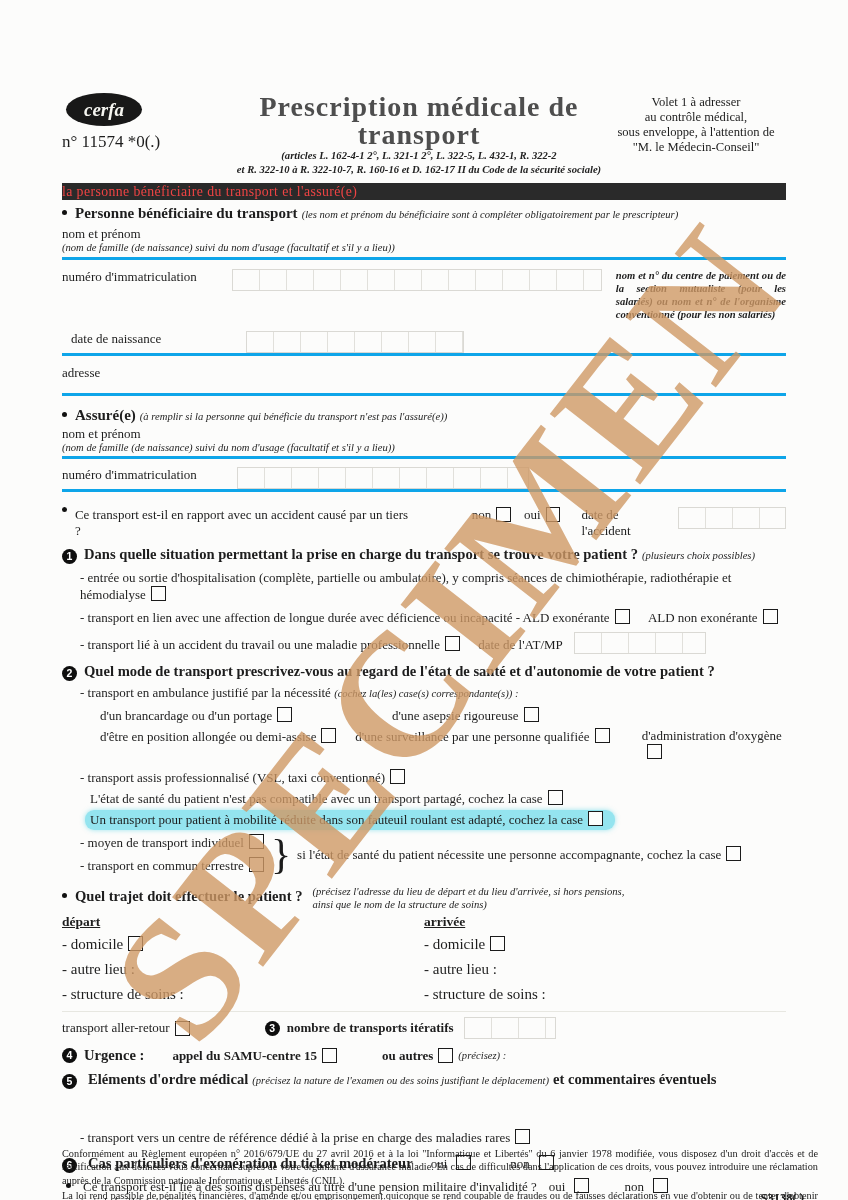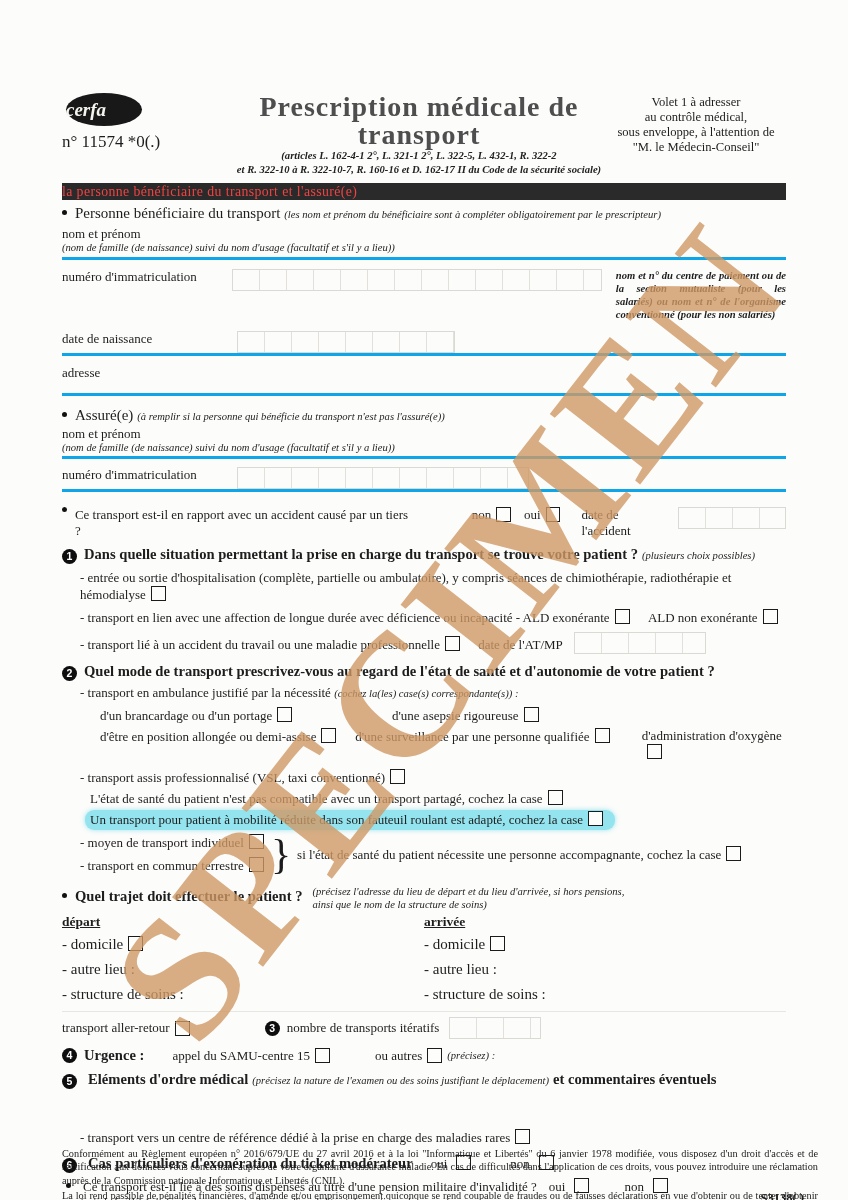--- a/index.html
+++ b/index.html
@@ -4,33 +4,33 @@
 <style>
   html,body{margin:0;padding:0;background:#ffffff;}
   .page{position:relative;width:848px;height:1200px;background:#fcfcfb;overflow:hidden;
         font-family:"Liberation Serif","DejaVu Serif",serif;color:#1d1d1d;}
   .content{padding:0 62px;position:relative;z-index:1;}
   
   .header{display:flex;margin-top:93px;align-items:flex-start;}
   .logo-block{width:170px;flex:none;}
   .cerfa-logo{display:inline-block;background:#181818;color:#f5f5f0;font-style:italic;
               font-weight:bold;font-size:19px;width:76px;height:33px;line-height:33px;
-              text-align:left;border-radius:50%;margin-left:4px;}
+              text-align:center;border-radius:50%;margin-left:4px;}
   .form-number{font-size:17px;margin-top:6px;}
   .title-block{flex:1;text-align:center;}
   .form-title{font-size:28px;font-weight:bold;color:#4e4e4e;letter-spacing:1px;line-height:1;}
   .form-subtitle{font-size:10.6px;font-style:italic;font-weight:bold;color:#222;line-height:1.3;}
   .form-subtitle:first-of-type{margin-top:5px;}
   .volet-block{width:180px;flex:none;text-align:center;font-size:12.6px;line-height:1.18;margin-top:2px;}
   
   .bar{background:#2a2a2a;color:#ef4444;text-align:left;font-size:13.8px;font-weight:normal;
        height:17px;line-height:17px;letter-spacing:.4px;}
   
   .t{font-size:13px;}
-  .b{font-weight:normal;}
+  .b{font-weight:bold;}
   .note{font-style:italic;font-size:10.6px;}
   .disc{display:inline-block;width:5px;height:5px;background:#111;border-radius:50%;
         vertical-align:3px;margin-right:8px;}
   .cb{display:inline-block;width:13px;height:13px;border:1.4px solid #1b1b1b;background:#fdfdfc;
       vertical-align:-2px;margin:0 5px;}
   .cells{display:inline-block;height:20px;border:1px solid #cccbc4;vertical-align:-5px;
          background-image:repeating-linear-gradient(to right,transparent 0,transparent 26px,#d6d5ce 26px,#d6d5ce 27px);
          opacity:.7;}
   .num{display:inline-block;width:15px;height:15px;border-radius:50%;background:#0e0e0e;color:#fff;
        font-size:10.5px;font-weight:bold;line-height:15px;text-align:center;vertical-align:-1px;
@@ -102,21 +102,21 @@
         <div style="width:175px;" class="t">numéro d'immatriculation</div>
         <span class="cells" style="width:378px;"></span>
         <div class="note" style="width:175px;margin-left:14px;line-height:1.25;text-align:justify;font-weight:bold;">
           <span>nom et n° du centre de paiement ou de la section</span>
           <span>mutualiste (pour les salariés) ou nom et n° de</span>
           <span>l'organisme conventionné (pour les non salariés)</span>
         </div>
       </div>
 
       <div style="display:flex;margin-top:10px;" class="frow">
-        <div style="width:175px;" class="t">date de naissance</div>
+        <div style="width:175px;margin-left:9px;" class="t">date de naissance</div>
         <span class="cells" style="width:216px;"></span>
       </div>
 
       <div class="t frow" style="margin-top:9px;padding-bottom:12px;">adresse</div>
     </div>
 
     <div class="mt10">
       <div>
         <span class="disc"></span><span class="b" style="font-size:15px;">Assuré(e)</span>
         <span class="note">(à remplir si la personne qui bénéficie du transport n'est pas l'assuré(e))</span>

